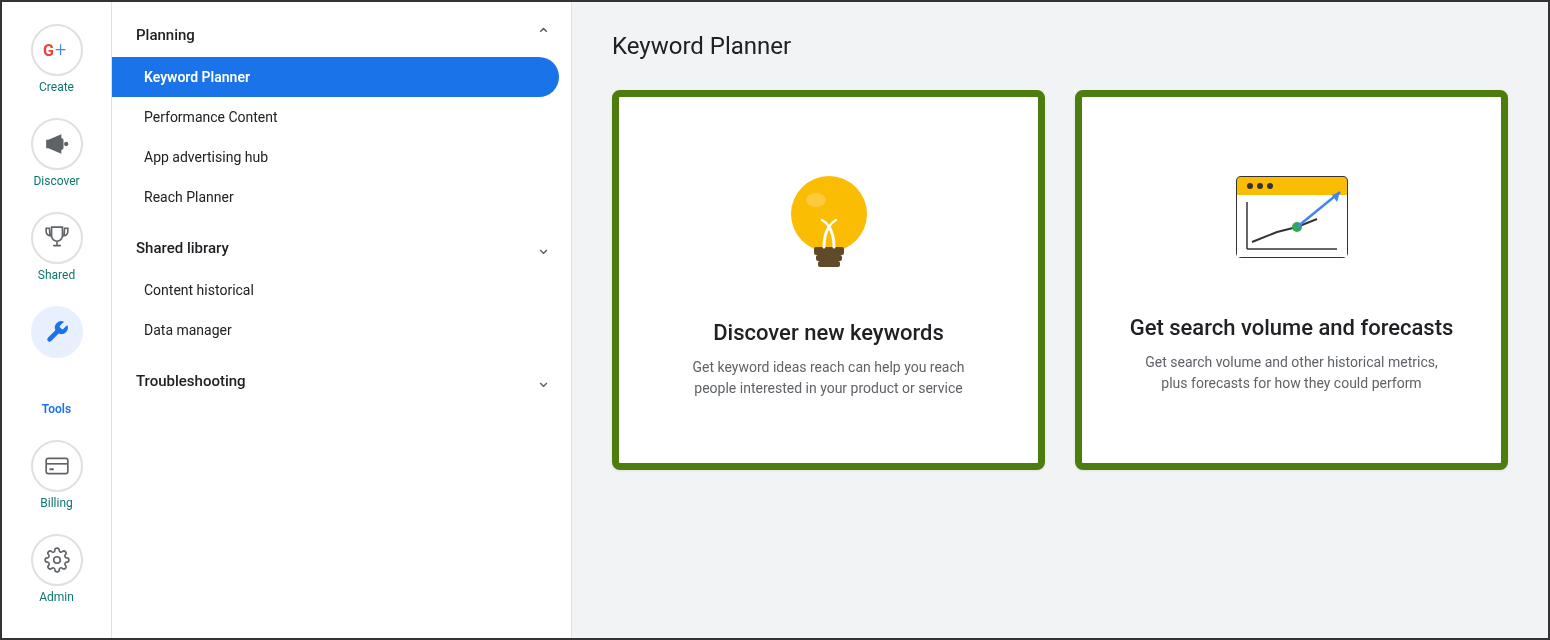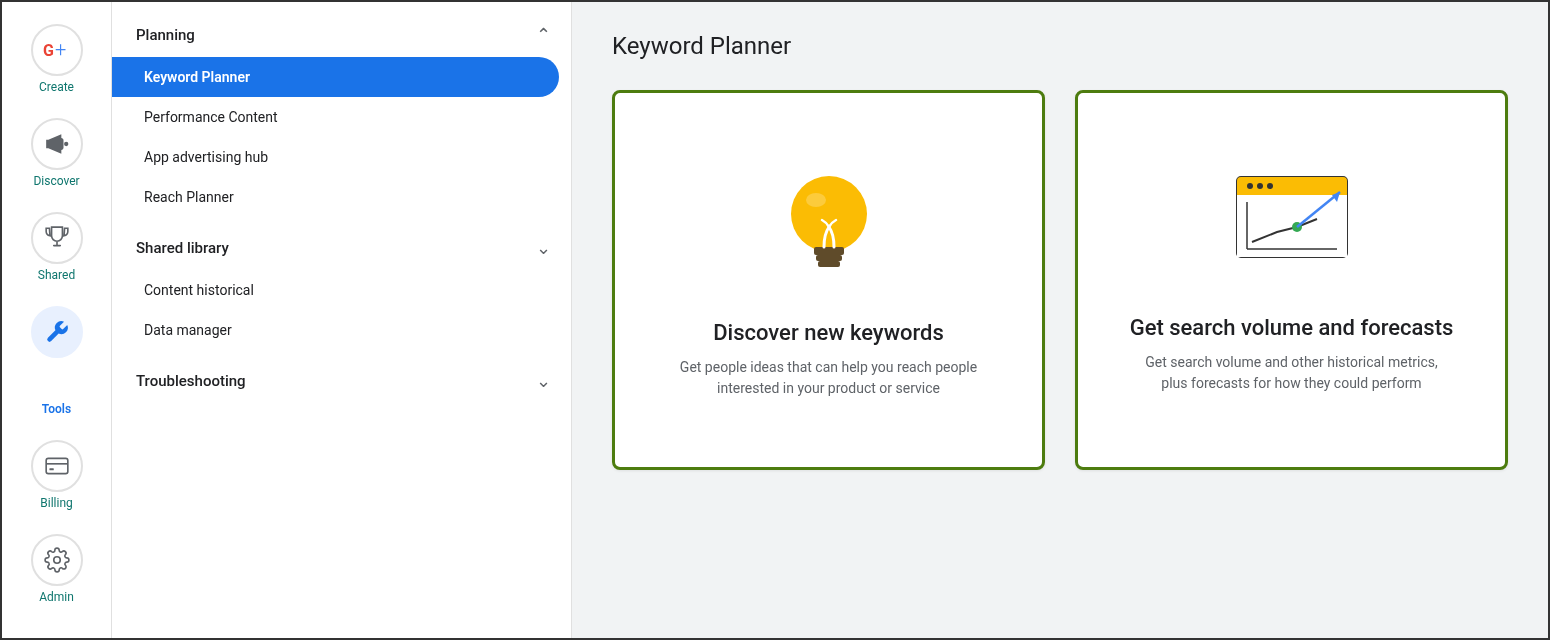--- a/index.html
+++ b/index.html
@@ -123,21 +123,21 @@
     }
 
     .cards-container {
       display: flex;
       gap: 30px;
     }
 
     .card {
       background: #fff;
       border-radius: 8px;
-      border: 3px solid #4d7c0f;
+      border: 7px solid #4d7c0f;
       flex: 1;
       padding: 52px 30px;
       display: flex;
       flex-direction: column;
       align-items: center;
       justify-content: center;
       cursor: pointer;
       min-height: 380px;
       box-shadow: 0 1px 3px rgba(0,0,0,0.08);
     }
@@ -291,21 +291,21 @@
           <rect x="40" y="85" width="30" height="8" rx="2" fill="#5f4b2a"></rect>
           <rect x="42" y="93" width="26" height="6" rx="2" fill="#5f4b2a"></rect>
           <rect x="44" y="99" width="22" height="6" rx="2" fill="#5f4b2a"></rect>
 
           <path d="M50 85 Q50 72 55 65 Q60 72 60 85" fill="none" stroke="#fff" stroke-width="3" stroke-linecap="round"></path>
           <path d="M55 65 Q52 60 48 58" fill="none" stroke="#fff" stroke-width="2.5" stroke-linecap="round"></path>
           <path d="M55 65 Q58 60 62 58" fill="none" stroke="#fff" stroke-width="2.5" stroke-linecap="round"></path>
         </svg>
       </div>
       <div class="card-title">Discover new keywords</div>
-      <div class="card-desc">Get people ideas that can help you reach people interested in your product or service</div>
+      <div class="card-desc">Get keyword ideas reach can help you reach people interested in your product or service</div>
     </div>
 
     <div class="card">
       <div class="card-icon">
         <svg width="140" height="120" viewBox="0 0 140 120" xmlns="http://www.w3.org/2000/svg">
 
           <rect x="15" y="10" width="110" height="80" rx="4" fill="white" stroke="#333" stroke-width="2"></rect>
 
           <rect x="15" y="10" width="110" height="18" rx="4" fill="#FBBC04"></rect>
           <rect x="15" y="22" width="110" height="6" fill="#FBBC04"></rect>

